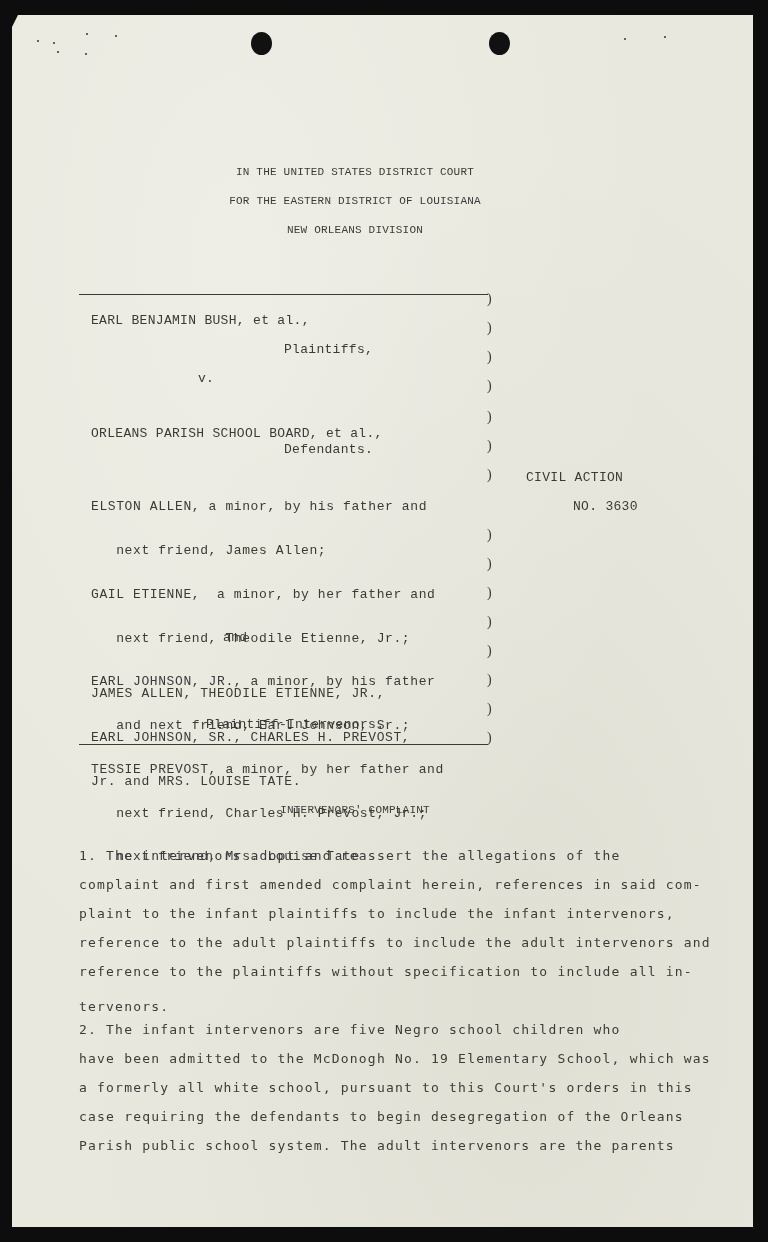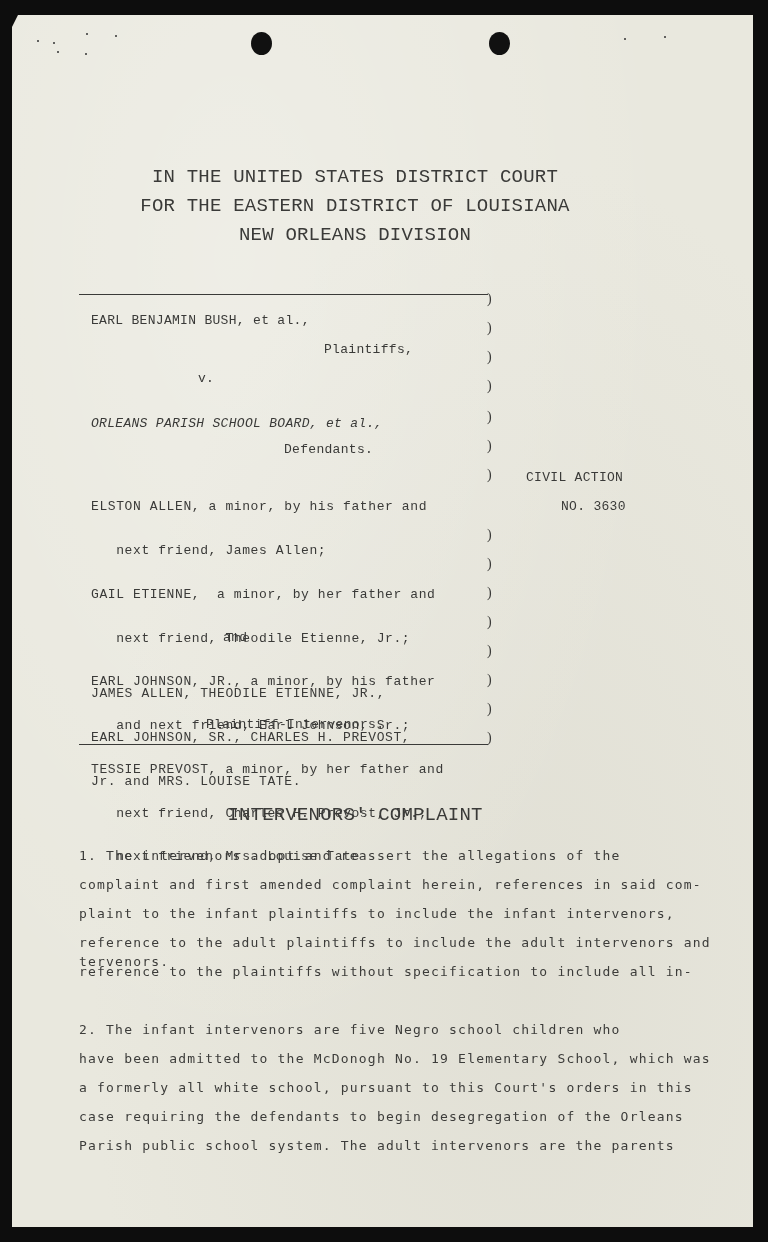--- a/index.html
+++ b/index.html
@@ -40,21 +40,21 @@
     width: 2px;
     height: 2px;
     background: #333;
     border-radius: 50%;
   }
   .heading {
     position: absolute;
     left: 0;
     width: 686px;
     text-align: center;
-    font-size: 19px;
+    font-size: 11px;
     letter-spacing: 0.2px;
   }
   .cap-text {
     font-size: 13px;
     letter-spacing: 0.3px;
   }
   .parties {
     font-size: 13px;
     line-height: 14.6px;
     letter-spacing: 0.6px;
@@ -100,23 +100,23 @@
 <div class="speck" style="left:664px; top:36px;"></div>
 
 <div class="heading" style="left:12px; top:166px;">IN THE UNITED STATES DISTRICT COURT</div>
 <div class="heading" style="left:12px; top:195px;">FOR THE EASTERN DISTRICT OF LOUISIANA</div>
 <div class="heading" style="left:12px; top:224px;">NEW ORLEANS DIVISION</div>
 
 <div class="rule" style="top:294px;"></div>
 <div class="rule" style="top:744px;"></div>
 
 <div class="abs cap-text" style="left:91px; top:313px;">EARL BENJAMIN BUSH, et al.,</div>
-<div class="abs cap-text" style="left:284px; top:342px;margin-left:40px;">Plaintiffs,</div>
+<div class="abs cap-text" style="left:284px; top:342px;">Plaintiffs,</div>
 <div class="abs cap-text" style="left:198px; top:371px;">v.</div>
-<div class="abs cap-text" style="left:91px; top:416px;font-style:italic;">ORLEANS PARISH SCHOOL BOARD, et al.,</div>
+<div class="abs cap-text" style="left:91px; top:426px;">ORLEANS PARISH SCHOOL BOARD, et al.,</div>
 <div class="abs cap-text" style="left:284px; top:442px;">Defendants.</div>
 
 <div class="abs parties" style="left:91px; top:471px;">
   <div>ELSTON ALLEN, a minor, by his father and</div>
   <div>   next friend, James Allen;</div>
   <div>GAIL ETIENNE,  a minor, by her father and</div>
   <div>   next friend, Theodile Etienne, Jr.;</div>
   <div>EARL JOHNSON, JR., a minor, by his father</div>
   <div>   and next friend, Earl Johnson, Sr.;</div>
   <div>TESSIE PREVOST, a minor, by her father and</div>
@@ -144,28 +144,28 @@
 <div class="paren" style="top:527px;">)</div>
 <div class="paren" style="top:556px;">)</div>
 <div class="paren" style="top:585px;">)</div>
 <div class="paren" style="top:614px;">)</div>
 <div class="paren" style="top:643px;">)</div>
 <div class="paren" style="top:672px;">)</div>
 <div class="paren" style="top:701px;">)</div>
 <div class="paren" style="top:730px;">)</div>
 
 <div class="abs cap-text" style="left:526px; top:470px;">CIVIL ACTION</div>
-<div class="abs cap-text" style="left:561px; top:499px;">NO. 3630</div>
+<div class="abs cap-text" style="left:573px; top:499px;">NO. 3630</div>
 
 <div class="heading" style="left:12px; top:804px;">INTERVENORS' COMPLAINT</div>
 
 <div class="body-line" style="top:848px;">     1.  The intervenors adopt and reassert the allegations of the</div>
 <div class="body-line" style="top:877px;">complaint and first amended complaint herein, references in said com-</div>
 <div class="body-line" style="top:906px;">plaint to the infant plaintiffs to include the infant intervenors,</div>
 <div class="body-line" style="top:935px;">reference to the adult plaintiffs to include the adult intervenors and</div>
 <div class="body-line" style="top:964px;">reference to the plaintiffs without specification to include all in-</div>
-<div class="body-line" style="top:954px;text-align:center;">tervenors.</div>
+<div class="body-line" style="top:999px;text-align:center;">tervenors.</div>
 
 <div class="body-line" style="top:1022px;">     2.  The infant intervenors are five Negro school children who</div>
 <div class="body-line" style="top:1051px;">have been admitted to the McDonogh No. 19 Elementary School, which was</div>
 <div class="body-line" style="top:1080px;">a formerly all white school, pursuant to this Court's orders in this</div>
 <div class="body-line" style="top:1109px;">case requiring the defendants to begin desegregation of the Orleans</div>
 <div class="body-line" style="top:1138px;">Parish public school system.  The adult intervenors are the parents</div>
 
 </body></html>

